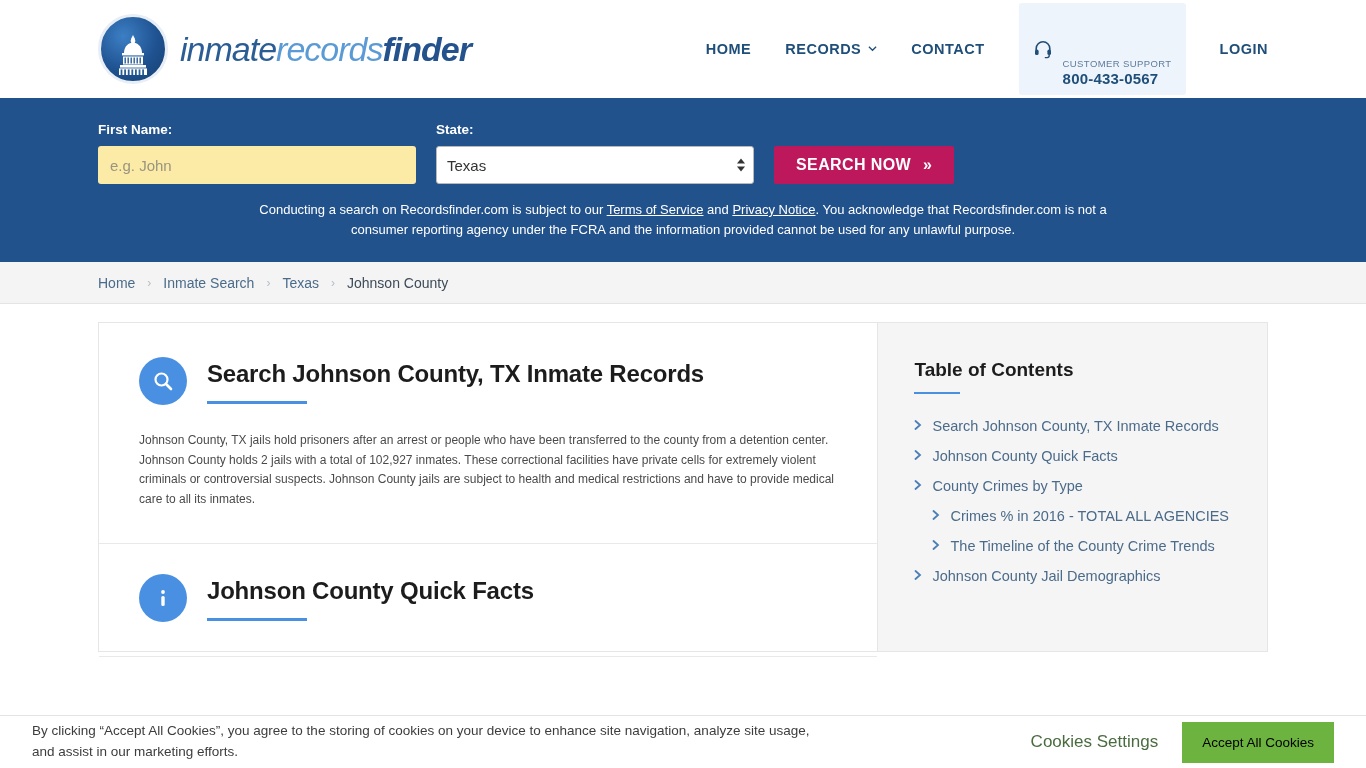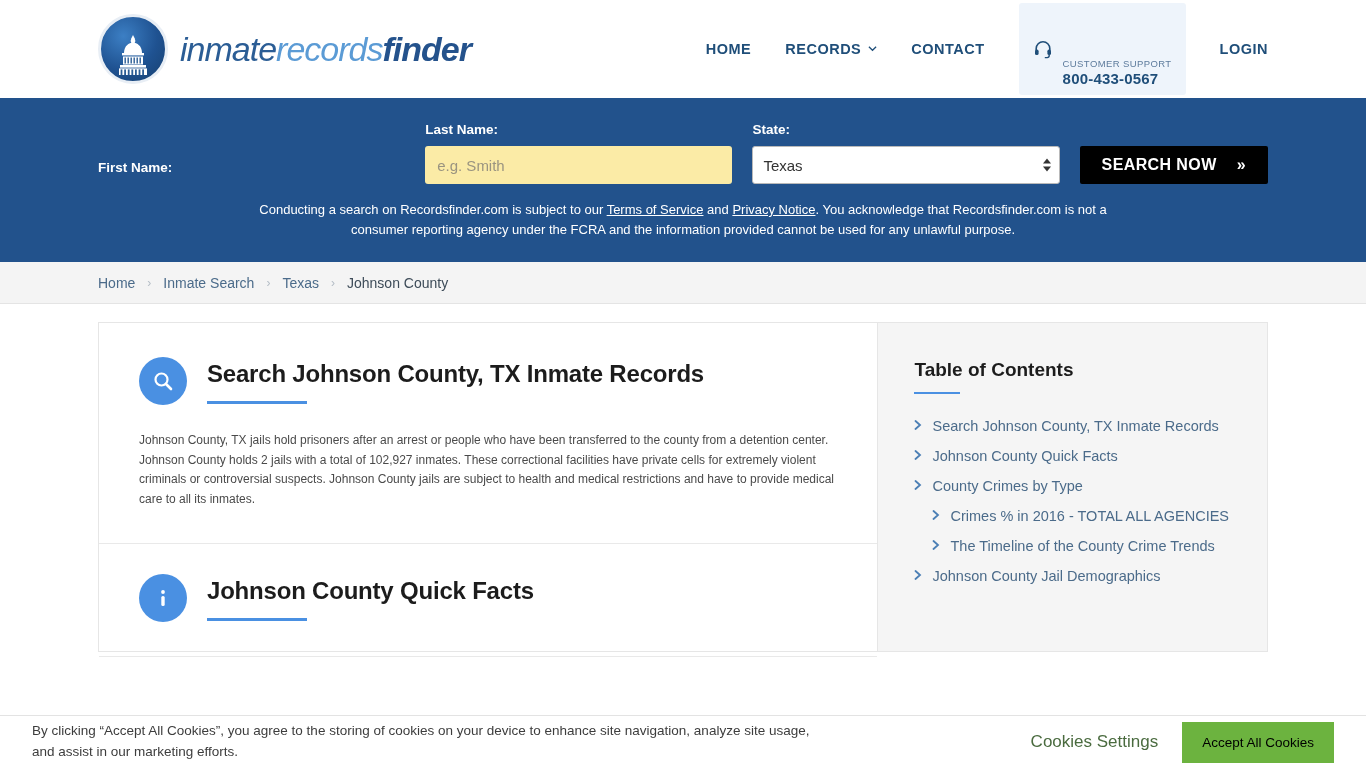--- a/index.html
+++ b/index.html
@@ -79,24 +79,24 @@
   }
   .stepper {
     position: absolute; right: 9px; top: 50%; transform: translateY(-50%);
     display: flex; flex-direction: column; gap: 3px; pointer-events: none;
   }
   .tri-up, .tri-dn { width: 0; height: 0; border-left: 4px solid transparent; border-right: 4px solid transparent; }
   .tri-up { border-bottom: 5px solid #333; }
   .tri-dn { border-top: 5px solid #333; }
   .search-btn {
     height: 38px; margin-left: 10px; padding: 0 22px;
-    background: #000000; border: none; border-radius: 2px;
+    background: #be185d; border: none; border-radius: 2px;
     color: #fff; font-family: "Liberation Sans", sans-serif;
     font-size: 16px; font-weight: 700; letter-spacing: .4px; cursor: pointer;
-    display: flex; align-items: center; gap: 20px; white-space: nowrap;
+    display: flex; align-items: center; gap: 12px; white-space: nowrap;
   }
   .disclaimer {
     margin-top: 16px; text-align: center; color: #ffffff;
     font-size: 13px; line-height: 1.55; max-width: 860px; margin-left: auto; margin-right: auto;
   }
   .disclaimer a { color: #ffffff; text-decoration: underline; }
 
   
   .crumb-bar {
     background: #f4f4f4; border-bottom: 1px solid #e4e4e4;
@@ -227,26 +227,23 @@
         <span>LOGIN</span>
       </a>
   </div>
 </div>
 
 <div class="hero">
 
   <div class="search-row">
     <div class="field f-first">
       <label class="field-label">First Name:</label>
-    </div>
-
-    <div class="field f-last">
-      <label class="field-label">Last Name:</label>
-      <input class="text-input" type="text" placeholder="e.g. Smith" style="">
-    </div>
+      <input class="text-input" type="text" placeholder="e.g. John" style="">
+    </div>
+
 
     <div class="field f-state">
       <label class="field-label">State:</label>
       <div class="select-wrap">
         <div class="select-input">
           <span>Texas</span>
         </div>
         <div class="stepper">
           <div class="tri-up"></div>
             <div class="tri-dn"></div>

